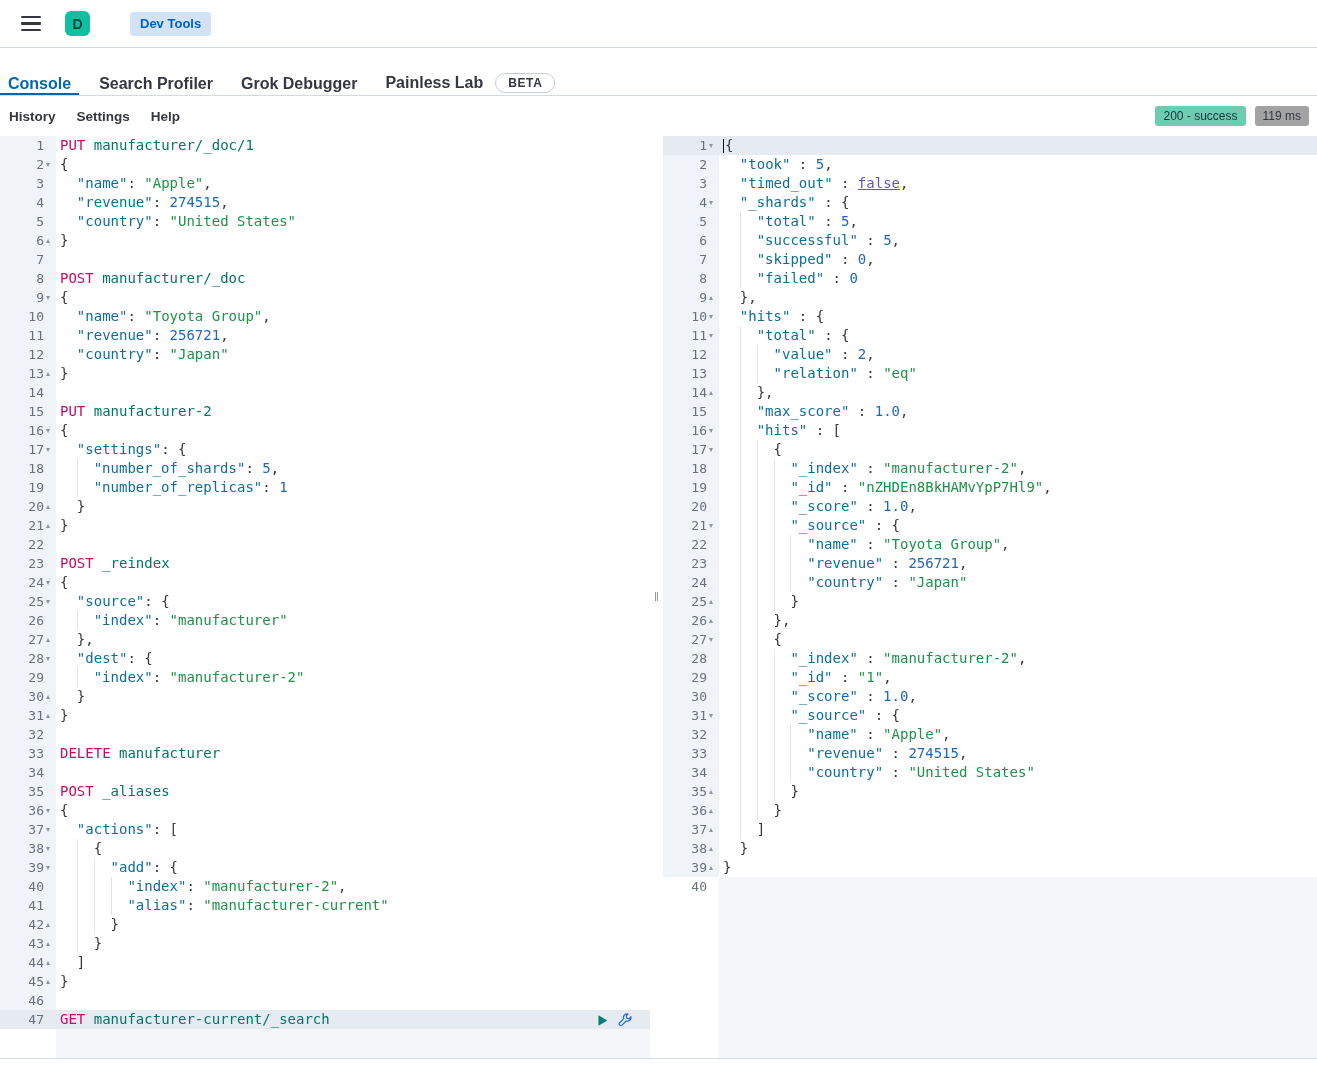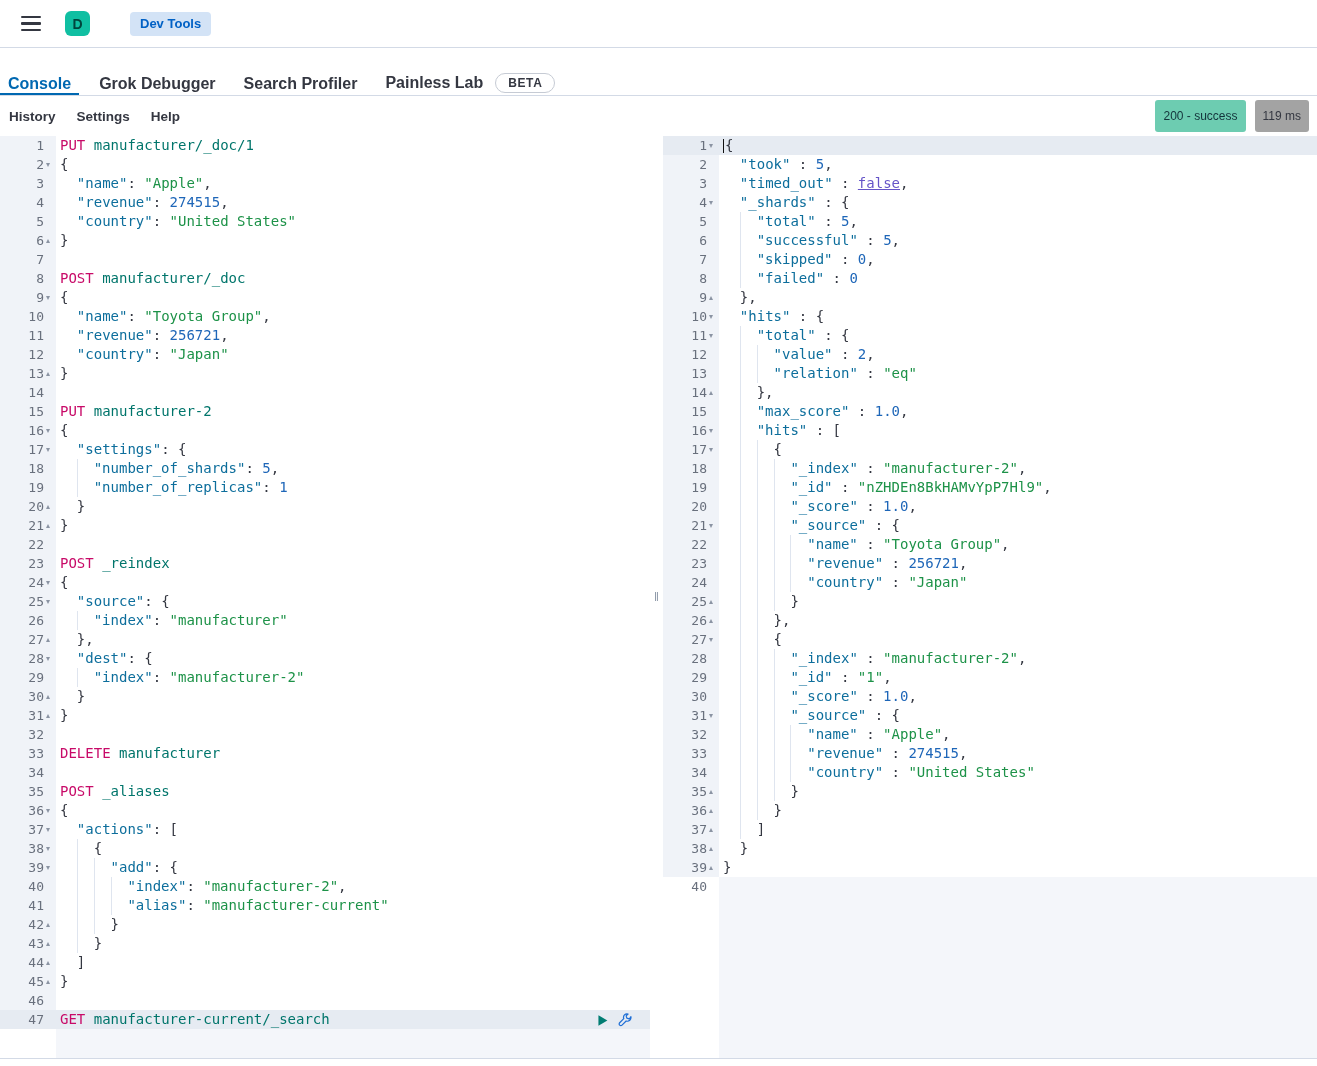--- a/index.html
+++ b/index.html
@@ -26,21 +26,21 @@
   .tab{display:flex;align-items:center;padding:0 8px;margin-right:12px;font-size:16px;
     font-weight:bold;color:#343741;cursor:pointer;border-bottom:2px solid transparent;}
   .tab.active{color:#0068B1;border-bottom-color:#0068B1;}
   .beta{margin-left:12px;border:1px solid #C6CBD4;border-radius:999px;padding:2px 12px;
     font-size:12px;font-weight:bold;letter-spacing:.6px;color:#343741;}
   
   .subbar{height:40px;display:flex;align-items:center;padding:0 8px 0 9px;}
   .menu{display:flex;flex:1;}
   .menu-item{font-size:13.5px;font-weight:bold;color:#343741;margin-right:21px;cursor:pointer;}
   .statusbadges{display:flex;gap:9px;}
-  .badge{height:32px;display:inline-flex;align-items:center;padding:0 8px;border-radius:3px;
+  .badge{height:20px;display:inline-flex;align-items:center;padding:0 8px;border-radius:3px;
     font-size:12px;font-weight:500;color:#13343B;}
   .badge.ok{background:#6DCCB1;}
   .badge.ms{background:#a3a3a3;color:#343741;}
   
   .editors{display:flex;height:923px;border-bottom:1px solid var(--border);}
   .panel{display:flex;flex-direction:column;overflow:hidden;}
   .panel.left{flex:0 0 650px;width:650px;}
   .panel.right{flex:1;}
   .divider{flex:0 0 13px;display:flex;align-items:center;justify-content:center;
     color:#8D98A8;font-size:12px;background:#fff;cursor:col-resize;user-select:none;}
@@ -83,24 +83,24 @@
     </button>
     <div class="logo">D</div>
     <span class="crumb">Dev Tools</span>
   </header>
 
   <nav class="tabbar" id="tabbar">
       <div class="tab active">
         <span>Console</span>
       </div>
       <div class="tab">
-        <span>Grok Debugger</span>
+        <span>Search Profiler</span>
       </div>
       <div class="tab">
-        <span>Search Profiler</span>
+        <span>Grok Debugger</span>
       </div>
       <div class="tab">
         <span>Painless Lab</span>
         <span class="beta">BETA</span>
       </div>
     </nav>
 
   <div class="subbar">
     <div class="menu" id="menu">
         <span class="menu-item">History</span>

